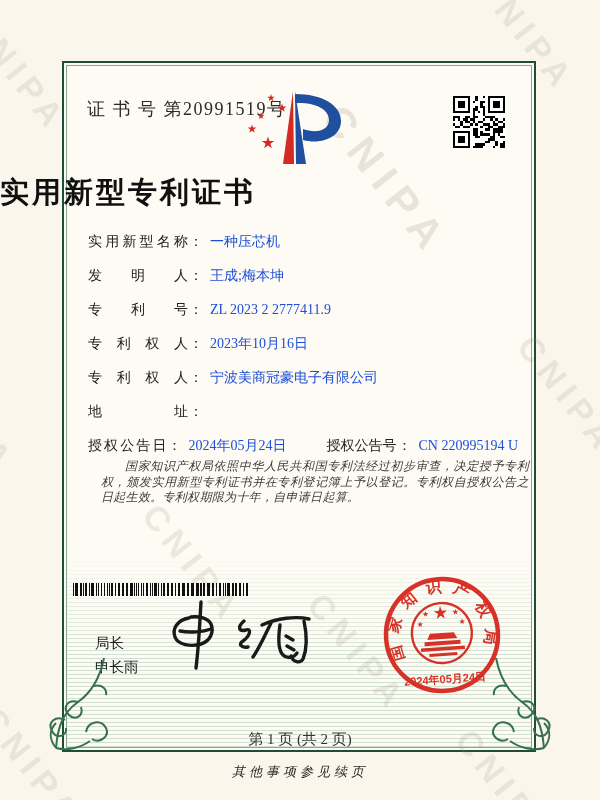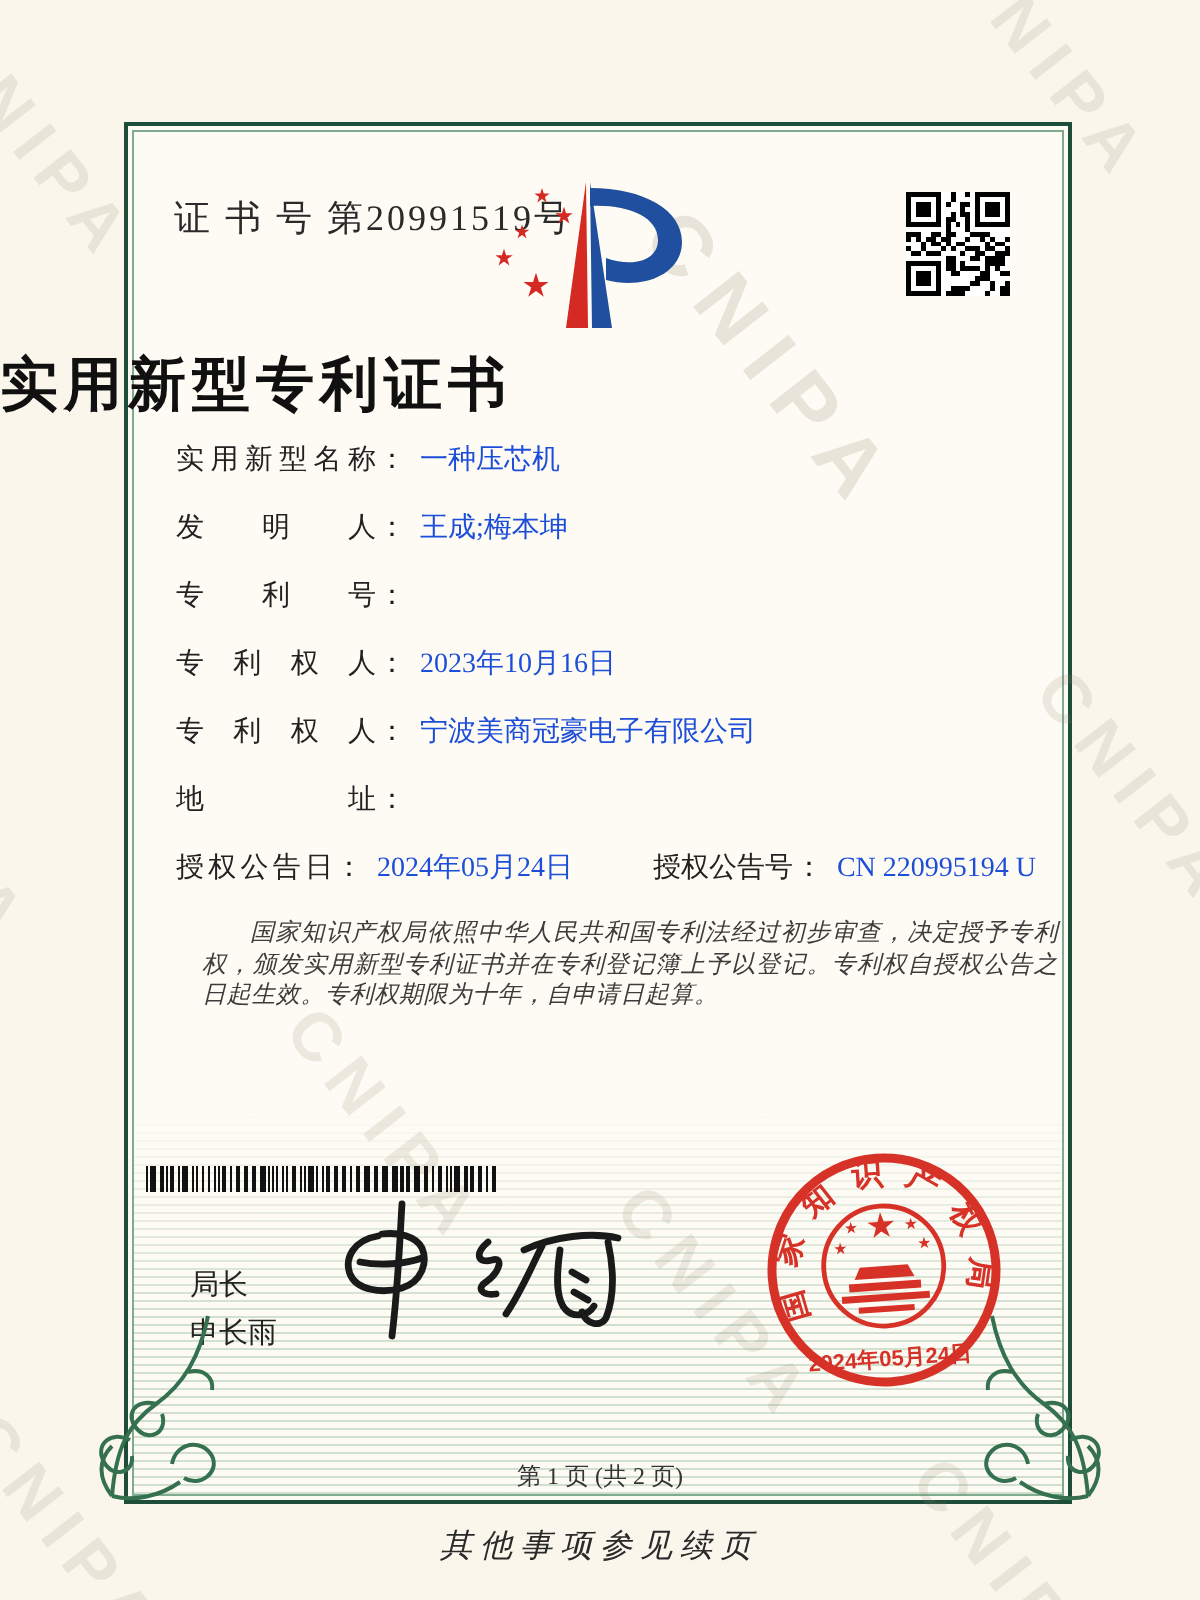--- a/index.html
+++ b/index.html
@@ -35,42 +35,42 @@
   
   .content{position:absolute;inset:0;z-index:3;}
   .cert-no{position:absolute;left:87px;top:97px;font-size:18px;letter-spacing:1.5px;color:#2a2a2a;}
   .qr{position:absolute;left:453px;top:96px;width:52px;height:52px;background:#fff;}
   .logo{position:absolute;left:248px;top:88px;}
   .title{
     position:absolute;left:0;top:173px;width:600px;text-align:left;
     font-size:29px;font-weight:bold;letter-spacing:3px;color:#101010;
   }
   .fields{position:absolute;left:88px;top:221px;width:430px;}
-  .frow{height:20px;margin-bottom:14px;display:flex;align-items:baseline;font-size:14px;white-space:nowrap;}
+  .frow{height:20px;margin-bottom:14px;display:flex;align-items:baseline;font-size:14px;white-space:nowrap;margin-top:12px;}
   .flabel{display:inline-block;width:100px;text-align:justify;text-align-last:justify;color:#222;}
   .flabel2{display:inline-block;width:76px;text-align:justify;text-align-last:justify;color:#222;margin-left:40px;}
   .fcolon{margin:0 7px 0 1px;}
   .fvalue{color:#1d4ed8;}
   .paras{position:absolute;left:101px;top:459px;width:428px;}
   .paras p{
     margin:0 0 5px 0;font-style:italic;font-size:12px;line-height:15.5px;
     text-indent:2em;letter-spacing:0.3px;color:#3c3c3c;text-align:justify;
   }
   .barcode{position:absolute;left:73px;top:583px;width:178px;height:13px;}
   .sig-script{position:absolute;left:158px;top:594px;}
   .sig-block{
     position:absolute;left:95px;top:631px;
     font-family:"Liberation Sans","DejaVu Sans",sans-serif;
     font-size:14.5px;line-height:24px;color:#222;font-weight:500;
   }
   .seal{position:absolute;left:378px;top:571px;transform:rotate(-4deg);opacity:0.95;}
-  .page-num{position:absolute;left:0;top:730px;width:600px;text-align:center;font-size:12px;color:#333;}
+  .page-num{position:absolute;left:0;top:730px;width:600px;text-align:center;font-size:15px;color:#333;}
   .cont-note{
     position:absolute;left:0;top:763px;width:600px;text-align:center;
-    font-style:italic;font-size:16px;letter-spacing:4px;color:#2a2a2a;
+    font-style:italic;font-size:13px;letter-spacing:4px;color:#2a2a2a;
   }
   .flourish{position:absolute;z-index:4;}
   .flourish.bl{left:34px;top:656px;}
   .flourish.br{left:466px;top:656px;transform:scaleX(-1);}
   svg{display:block;}
 </style>
 </head>
 <body>
 
 <span class="wm sm" style="left:-10px;top:6px;">CNIPA</span>
@@ -250,20 +250,21 @@
         <span class="fvalue">一种压芯机</span>
     </div>
     <div class="frow">
       <span class="flabel">发明人</span>
         <span class="fcolon">：</span>
         <span class="fvalue">王成;梅本坤</span>
     </div>
     <div class="frow">
       <span class="flabel">专利号</span>
         <span class="fcolon">：</span>
+        <span class="fvalue">ZL 2023 2 2777411.9</span>
     </div>
     <div class="frow">
       <span class="flabel">专利权人</span>
         <span class="fcolon">：</span>
         <span class="fvalue">2023年10月16日</span>
     </div>
     <div class="frow">
       <span class="flabel">专利权人</span>
         <span class="fcolon">：</span>
         <span class="fvalue">宁波美商冠豪电子有限公司</span>

